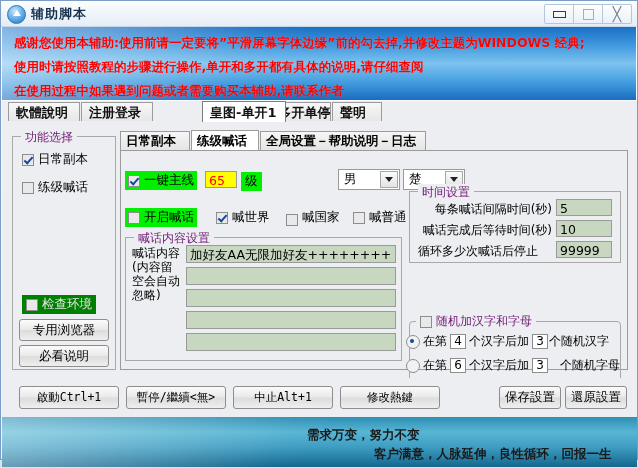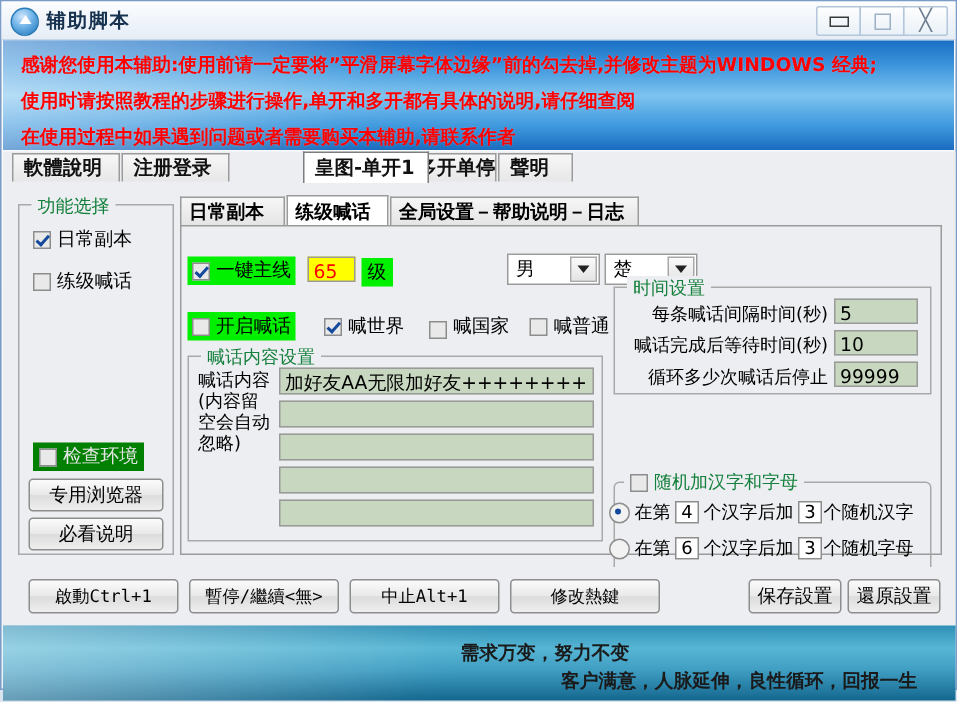--- a/index.html
+++ b/index.html
@@ -87,21 +87,21 @@
 
   
   .page{
     position:absolute;left:1px;top:121px;width:635px;height:256px;background:#eceef1;
   }
 
   
   .gbox{position:absolute;border:1px solid #a9a9a9;box-sizing:border-box;}
   .gbox > .gtitle{
     position:absolute;top:-8px;left:8px;background:#eceef1;padding:0 4px;
-    font-size:12px;color:#15803d;white-space:nowrap;
+    font-size:12px;color:#701a75;white-space:nowrap;
   }
 
   
   #fnpanel{left:10px;top:14px;width:104px;height:234px;background:#eceef1;}
   .chk{display:inline-flex;align-items:center;white-space:nowrap;font-size:12.5px;}
   .chkbox{
     width:12px;height:12px;box-sizing:border-box;margin-right:4px;
     border:1px solid #8d8d8d;background:#e9e9e9;position:relative;flex:none;
   }
   .chkbox.on::after{
@@ -304,21 +304,21 @@
           <div class="txtin" style="position:absolute;left:60px;top:73px;width:210px;height:18px;"></div>
           <div class="txtin" style="position:absolute;left:60px;top:95px;width:210px;height:18px;"></div>
         </div>
 
         <div class="gbox" style="left:288px;top:24px;width:212px;height:72px;margin-top:16px;">
           <span class="gtitle">时间设置</span>
           <div style="position:absolute;left:4px;top:9px;width:138px;text-align:right;font-size:12px;">每条喊话间隔时间(秒)</div>
           <div class="txtin" style="position:absolute;left:146px;top:7px;width:56px;height:17px;">5</div>
           <div style="position:absolute;left:0px;top:30px;width:142px;text-align:right;font-size:12px;">喊话完成后等待时间(秒)</div>
           <div class="txtin" style="position:absolute;left:146px;top:28px;width:56px;height:17px;">10</div>
-          <div style="position:absolute;left:8px;top:51px;width:134px;text-align:right;font-size:12px;">循环多少次喊话后停止</div>
+          <div style="position:absolute;left:8px;top:51px;width:134px;font-size:12px;">循环多少次喊话后停止</div>
           <div class="txtin" style="position:absolute;left:146px;top:49px;width:56px;height:17px;">99999</div>
         </div>
 
         <div class="gbox" style="left:288px;top:170px;width:212px;height:64px;border-radius:4px;">
           <label class="chk gtitle" style="top:-9px;left:6px;justify-content:space-between;">
             <span class="chkbox"></span>
             <span>随机加汉字和字母</span>
           </label>
 
           <div style="position:absolute;left:-4px;top:11px;display:flex;align-items:center;font-size:12px;">
@@ -329,21 +329,21 @@
             <span class="whitein" style="width:16px;height:15px;">3</span>
             <span style="margin-left:1px">个随机汉字</span>
           </div>
 
           <div style="position:absolute;left:-4px;top:35px;display:flex;align-items:center;font-size:12px;">
             <span class="radio"></span>
             <span style="margin:0 3px">在第</span>
             <span class="whitein" style="width:16px;height:15px;">6</span>
             <span style="margin:0 3px">个汉字后加</span>
             <span class="whitein" style="width:16px;height:15px;">3</span>
-            <span style="margin-left:1px">个随机字母</span>
+            <span style="margin-left:12px">个随机字母</span>
           </div>
         </div>
 
       </div>
     </div>
   </div>
 
   <div class="btnbar">
     <div class="btn" style="position:absolute;left:17px;top:8px;width:100px;height:23px;font-family:'DejaVu Sans Mono',monospace;font-size:11.5px;">啟動Ctrl+1</div>
     <div class="btn" style="position:absolute;left:124px;top:8px;width:100px;height:23px;font-family:'DejaVu Sans Mono',monospace;font-size:11.5px;">暫停/繼續&lt;無&gt;</div>

